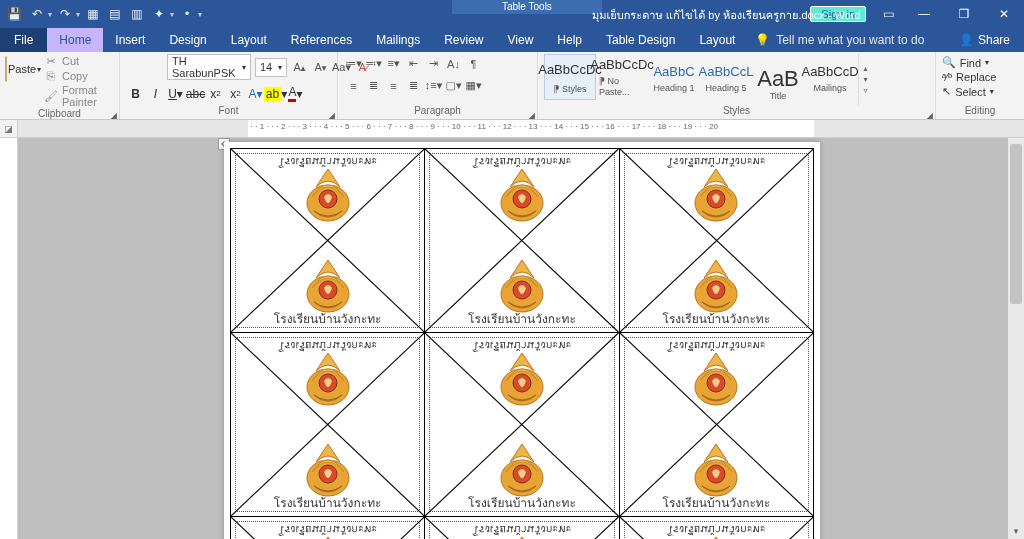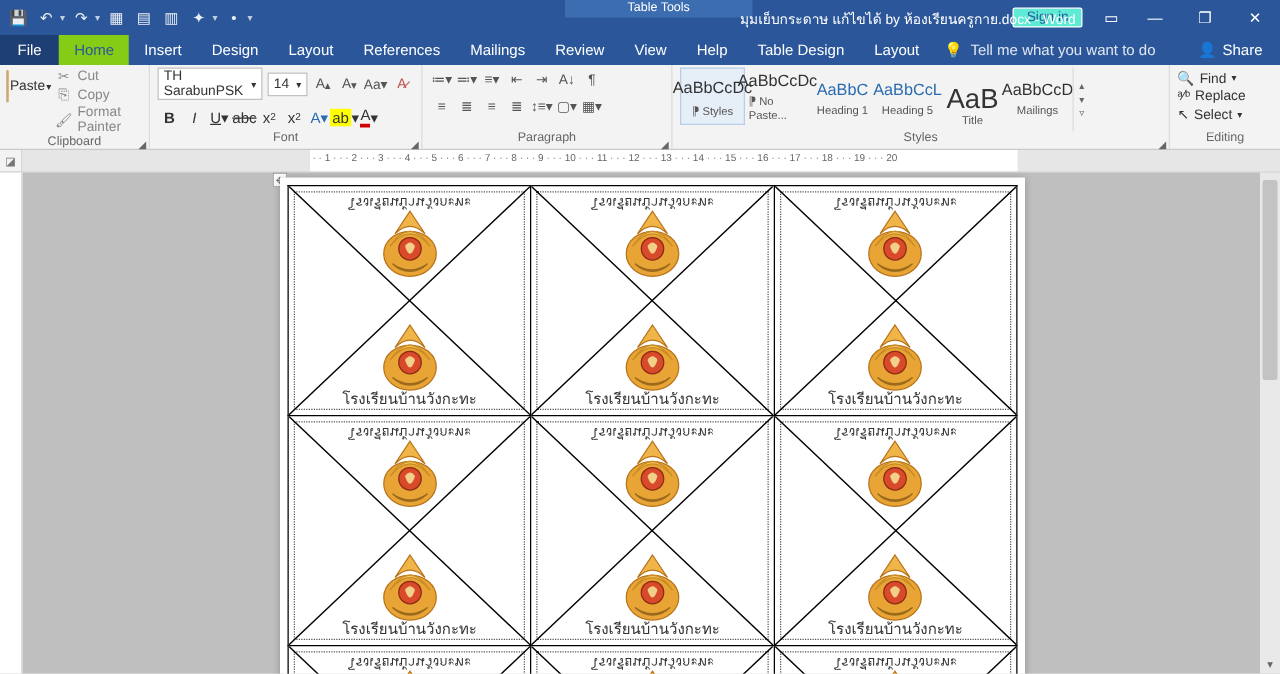--- a/index.html
+++ b/index.html
@@ -12,42 +12,42 @@
   .title-center { flex:1; display:flex; align-items:center; justify-content:center; gap:80px; font-size:12px; }
   .sign-in { border:1px solid #fff; padding:1px 10px; font-size:11px; margin-right:8px; background:#5eead4; color:#2b579a; border-radius:2px;}
   .win-controls { display:flex; }
   .win-controls .icon { width:40px; height:28px; display:flex; align-items:center; justify-content:center; font-size:12px; }
   .win-x { font-size:14px; }
   .ribbon-options { width:30px; display:flex; align-items:center; justify-content:center; }
   
   .tab-bar { height:24px; background:#2b579a; display:flex; align-items:stretch; color:#fff; font-size:12px; }
   .file-tab { background:#1e3f73; padding:0 14px; display:flex; align-items:center; }
   .tab { padding:0 12px; display:flex; align-items:center; cursor:default; }
-  .tab.active { background:#84cc16; color:#2b579a; }
+  .tab.active { background:#c4b5fd; color:#2b579a; }
   .tab.ctx { color:#fff; }
   .tell-me { display:flex; align-items:center; gap:6px; margin-left:8px; color:#e0e6f0; }
   .tell-me .bulb { font-size:12px; }
   .share { margin-left:auto; padding:0 14px; display:flex; align-items:center; gap:4px; color:#fff; }
   .context-header { position:absolute; top:0; left:452px; height:14px; font-size:10px; color:#fff; background:#3b6db0; padding:0 50px; line-height:14px; }
   
   .ribbon { height:68px; background:#f3f3f3; border-bottom:1px solid #c9c9c9; display:flex; }
   .group { border-right:1px solid #dcdcdc; display:flex; flex-direction:column; padding:2px 6px 0 6px; }
   .group-body { flex:1; display:flex; align-items:flex-start; }
   .group-label { height:14px; font-size:10px; color:#666; text-align:center; position:relative; }
   .launcher { position:absolute; right:-4px; bottom:-1px; font-size:8px; color:#666; }
   
   .clip-paste { width:34px; display:flex; flex-direction:row; align-items:center; justify-content:center; gap:1px; margin-right:4px; padding-top:2px;}
   .clip-icon { width:24px; height:26px; border:1px solid #c9a96e; background:linear-gradient(#ffe9b8,#ffd36b); border-radius:2px; position:relative; }
   .clip-icon::before { content:""; position:absolute; left:4px; right:4px; top:-3px; height:5px; background:#9c9c9c; border-radius:2px; }
   .clip-list { display:flex; flex-direction:column; gap:1px; font-size:11px; color:#888; }
   .clip-row { display:flex; align-items:center; gap:4px; }
   .mini-icon { width:14px; height:14px; display:inline-flex; align-items:center; justify-content:center; font-size:11px;}
   
   .font-top { display:flex; align-items:center; gap:4px; }
-  .font-name { width:84px; height:19px; border:1px solid #c0c0c0; background:#fff; display:flex; align-items:center; padding:12px 4px; font-size:11px; justify-content:space-between;}
+  .font-name { width:84px; height:19px; border:1px solid #c0c0c0; background:#fff; display:flex; align-items:center; padding:12px 4px; font-size:11px; justify-content:space-between;margin-left:41px;}
   .font-size { width:32px; height:19px; border:1px solid #c0c0c0; background:#fff; display:flex; align-items:center; padding:0 4px; font-size:11px; justify-content:space-between;}
   .fbtn { width:17px; height:19px; display:flex; align-items:center; justify-content:center; font-size:11px; color:#555; }
   .font-bot { display:flex; align-items:center; gap:1px; margin-top:4px; }
   .fb { width:19px; height:19px; display:flex; align-items:center; justify-content:center; font-size:12px; color:#333; }
   .fb sup,.fb sub{font-size:8px;}
   
   .para-row { display:flex; align-items:center; gap:1px; }
   .pb { width:19px; height:19px; display:flex; align-items:center; justify-content:center; font-size:11px; color:#555;}
   .para-rows { display:flex; flex-direction:column; gap:3px; }
   

